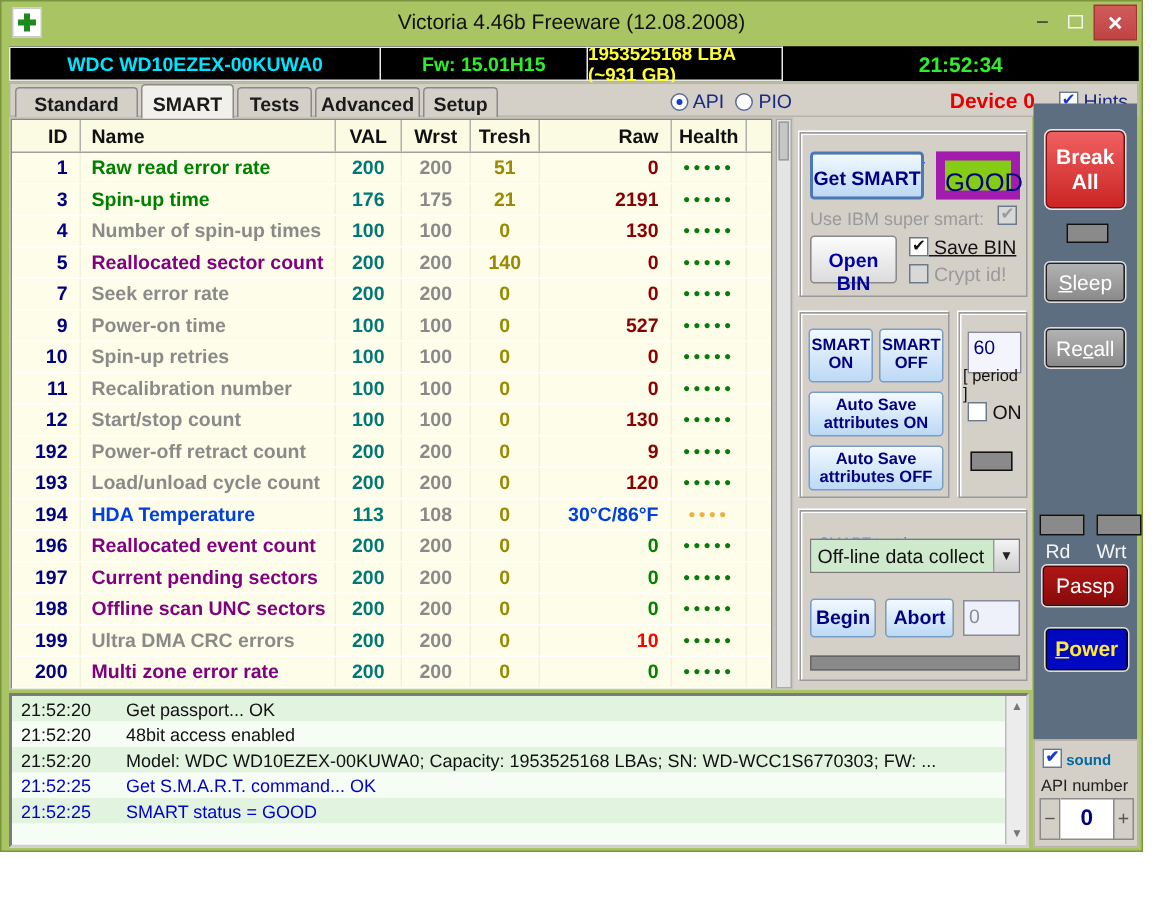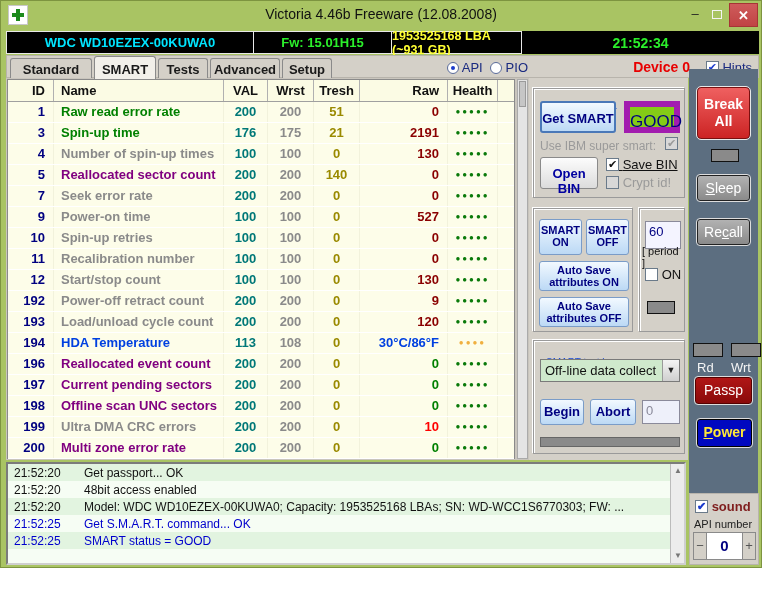--- a/index.html
+++ b/index.html
@@ -127,21 +127,21 @@
   .log-line.alt { background:#e2f4e0; }
   .log-line.plain { background:#f6fdf4; }
   .log-time { width:62px; padding:2px 0 0 6px; }
   .log-text { flex:1; padding:2px 0 0 14px; white-space:nowrap; overflow:hidden; }
   .log-blue { color:#0000cc; }
   .log-scroll { position:absolute; right:0; top:0; width:14px; height:99px; background:#ececec; border-left:1px solid #bbb; }
   .log-arrow { position:absolute; left:1px; width:12px; height:12px; font-size:8px; color:#777; text-align:center; line-height:12px; }
 
   
   .br-panel { position:absolute; left:688px; top:492px; width:70px; height:72px; background:#d4d0c8; border:1px solid #b8b4ac; }
-  .sound-row { position:absolute; left:5px; top:5px; font-size:13px; font-weight:bold; color:#7f1d1d; }
+  .sound-row { position:absolute; left:5px; top:5px; font-size:10px; font-weight:bold; color:#0369a1; }
   .apinum-label { position:absolute; left:4px; top:24px; font-size:11px; color:#222; }
   .spinner { position:absolute; left:3px; top:38px; width:63px; height:28px; display:flex; }
   .spin-btn { width:14px; background:#d4d0c8; border:1px solid #8a8a8a; color:#555; font-size:13px; text-align:center; line-height:26px; }
   .spin-val { flex:1; background:#fff; border-top:1px solid #8a8a8a; border-bottom:1px solid #8a8a8a; color:#000080;
               font-size:15px; font-weight:bold; text-align:center; line-height:26px; }
 </style>
 </head>
 <body>
 
 <div class="screen">

